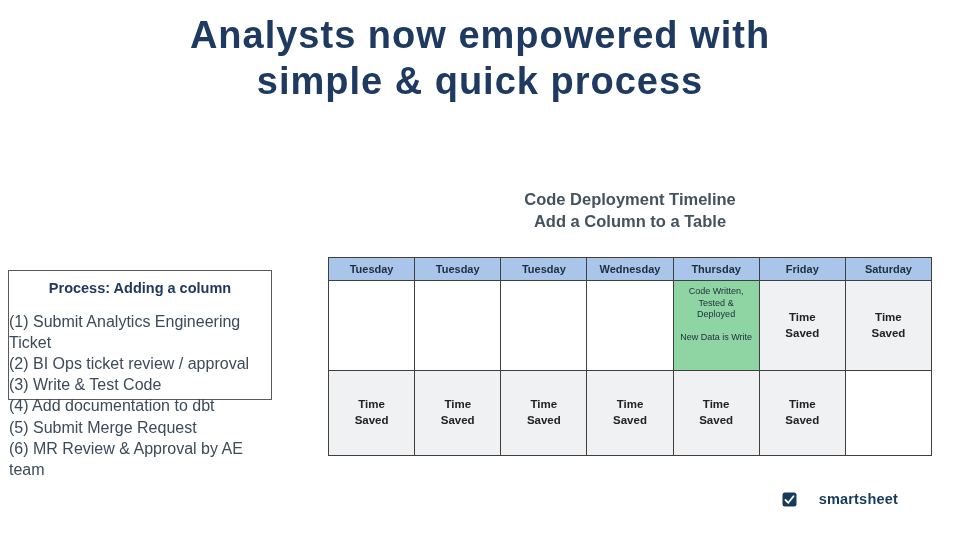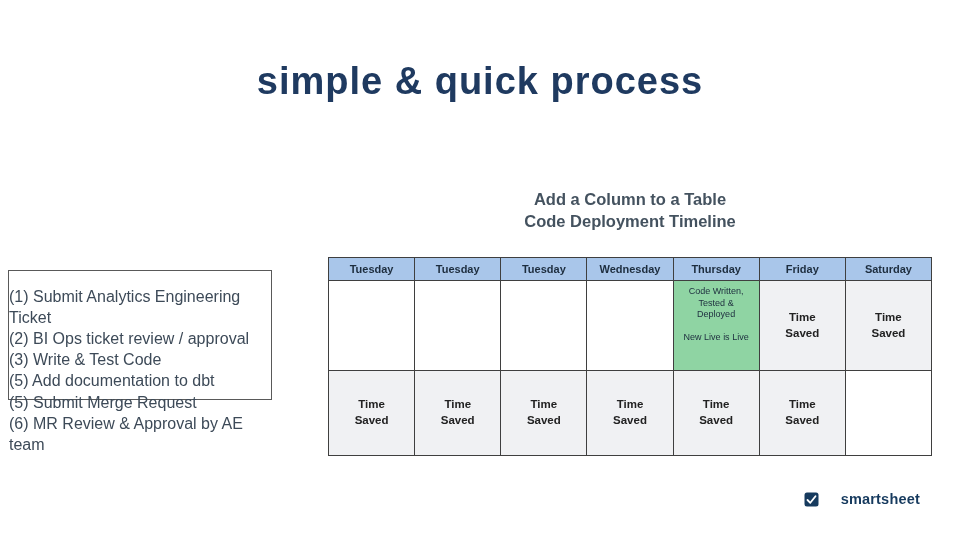--- a/index.html
+++ b/index.html
@@ -105,58 +105,59 @@
     font-size: 9px;
     line-height: 1.3;
     color: #1d2d3e;
   }
   .calendar td.green .event-line2 { margin-top: 11px; }
 
   
   .brand {
     position: absolute;
     top: 491px;
-    right: 40px;
+    right: 62px;
     display: flex;
     align-items: center;
     gap: 22px;
     padding-left: 31px;
   }
   .brand .icon { display: block; }
   .brand .brand-text {
     font-size: 14.5px;
     font-weight: bold;
     letter-spacing: 0.2px;
     color: #163a5e;
   }
 </style>
 </head>
 <body>
 
 <div class="slide">
 
   <h1 class="title">
-    <br>
+    <span>Analysts now empowered with</span><br>
     <span>simple &amp; quick process</span>
   </h1>
 
   <div class="process-box">
+    <div class="process-title">Process: Adding a column</div>
     <div class="process-steps">
       <div class="step">(1) Submit Analytics Engineering Ticket</div>
       <div class="step">(2) BI Ops ticket review / approval</div>
       <div class="step">(3) Write &amp; Test Code</div>
-      <div class="step">(5) Add documentation to dbt</div>
+      <div class="step">(4) Add documentation to dbt</div>
       <div class="step">(5) Submit Merge Request</div>
       <div class="step">(6) MR Review &amp; Approval by AE team</div>
     </div>
   </div>
 
   <div class="timeline-heading">
+    <div>Code Deployment Timeline</div>
     <div>Add a Column to a Table</div>
-    <div>Code Deployment Timeline</div>
   </div>
 
   <table class="calendar">
     <thead>
       <tr>
         <th>Tuesday</th>
         <th>Tuesday</th>
         <th>Tuesday</th>
         <th>Wednesday</th>
         <th>Thursday</th>
@@ -165,21 +166,21 @@
       </tr>
     </thead>
     <tbody>
       <tr class="row-1">
         <td></td>
         <td></td>
         <td></td>
         <td></td>
         <td class="green">
           <div class="event-line1">Code Written, Tested &amp; Deployed</div>
-          <div class="event-line2">New Live is Live</div>
+          <div class="event-line2">New Data is Write</div>
         </td>
         <td class="gray">Time
 Saved</td>
         <td class="gray">Time
 Saved</td>
       </tr>
       <tr class="row-2">
         <td class="gray">Time
 Saved</td>
         <td class="gray">Time

